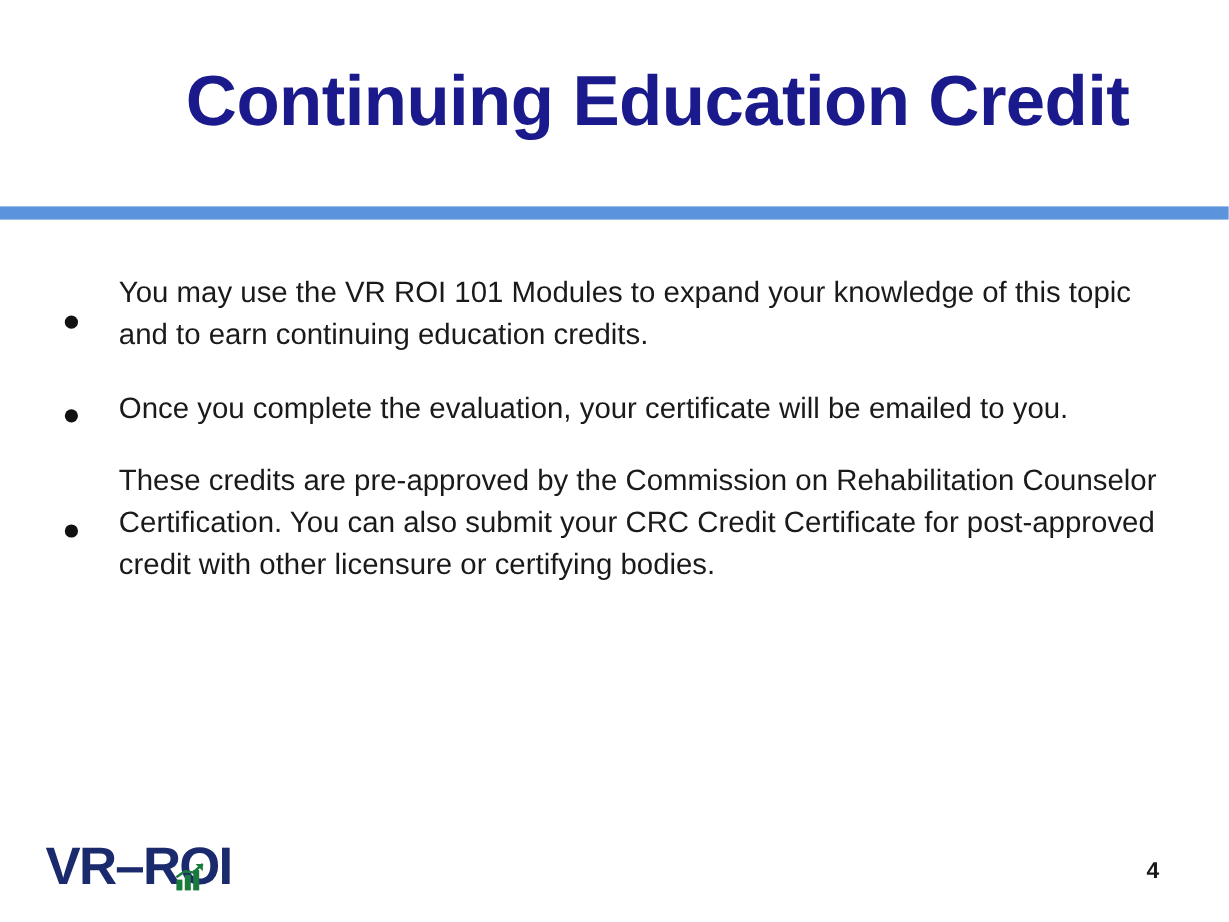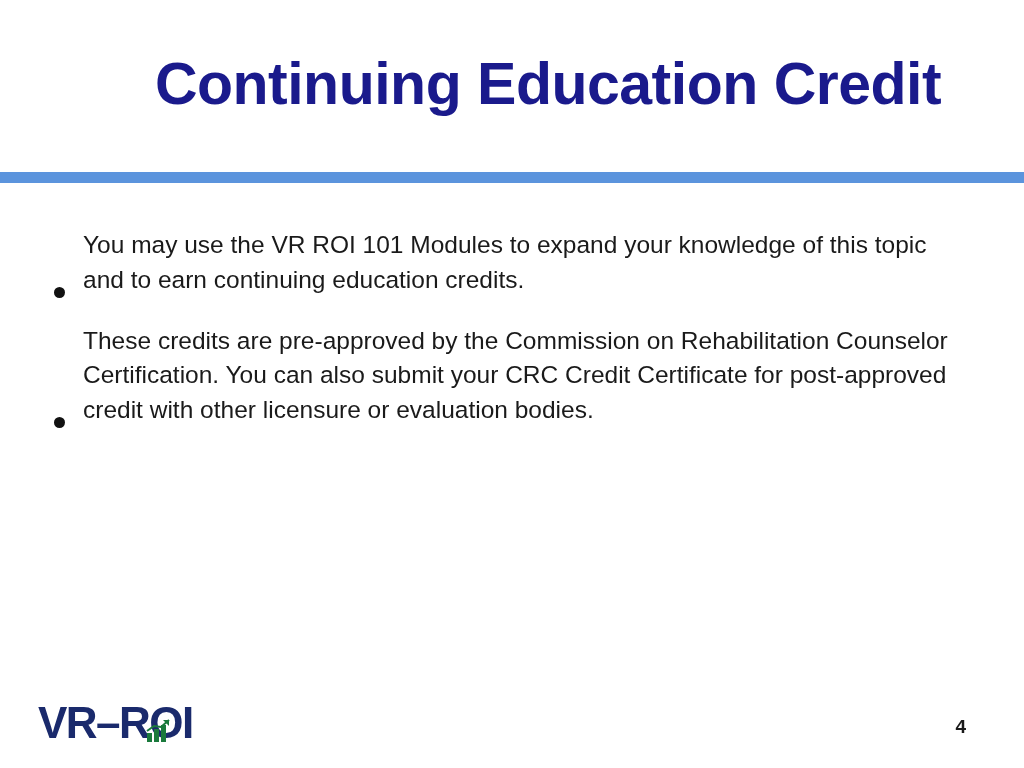--- a/index.html
+++ b/index.html
@@ -43,22 +43,23 @@
     background: #5b94dd;
   }
   .body-block {
     position: absolute;
     top: 228px;
     left: 54px;
     width: 920px;
   }
   .bullet-row {
     display: flex;
-    align-items: flex-end;
+    align-items: center;
     margin-bottom: 26px;
+    gap: 16px;
   }
   .bullet-dot {
     flex: 0 0 auto;
     width: 11px;
     height: 11px;
     border-radius: 50%;
     background: #111111;
     margin-top: 11px;
     margin-right: 18px;
   }
@@ -113,24 +114,28 @@
   <div class="title-rule"></div>
 
   <div class="body-block">
 
     <div class="bullet-row">
       <span class="bullet-dot"></span>
       <span class="bullet-text">You may use the VR ROI 101 Modules to expand your knowledge of this topic and to earn continuing education credits.</span>
     </div>
 
 
+    <div class="bullet-row">
+      <span class="bullet-dot"></span>
+      <span class="bullet-text">Once you complete the evaluation, your certificate will be emailed to you.</span>
+    </div>
 
     <div class="bullet-row">
       <span class="bullet-dot"></span>
-      <span class="bullet-text">These credits are pre-approved by the Commission on Rehabilitation Counselor Certification.  You can also submit your CRC Credit Certificate for post-approved credit with other licensure or evaluation bodies.</span>
+      <span class="bullet-text">These credits are pre-approved by the Commission on Rehabilitation Counselor Certification.  You can also submit your CRC Credit Certificate for post-approved credit with other licensure or certifying bodies.</span>
     </div>
 
   </div>
 
   <div class="logo">
     <span class="logo-text">VR–ROI</span>
     <span class="logo-chart">
       <svg width="26" height="26" viewBox="0 0 26 26">
         <rect x="2" y="15" width="5" height="9" fill="#1a7a3c"></rect>
         <rect x="9" y="11" width="5" height="13" fill="#1a7a3c"></rect>

